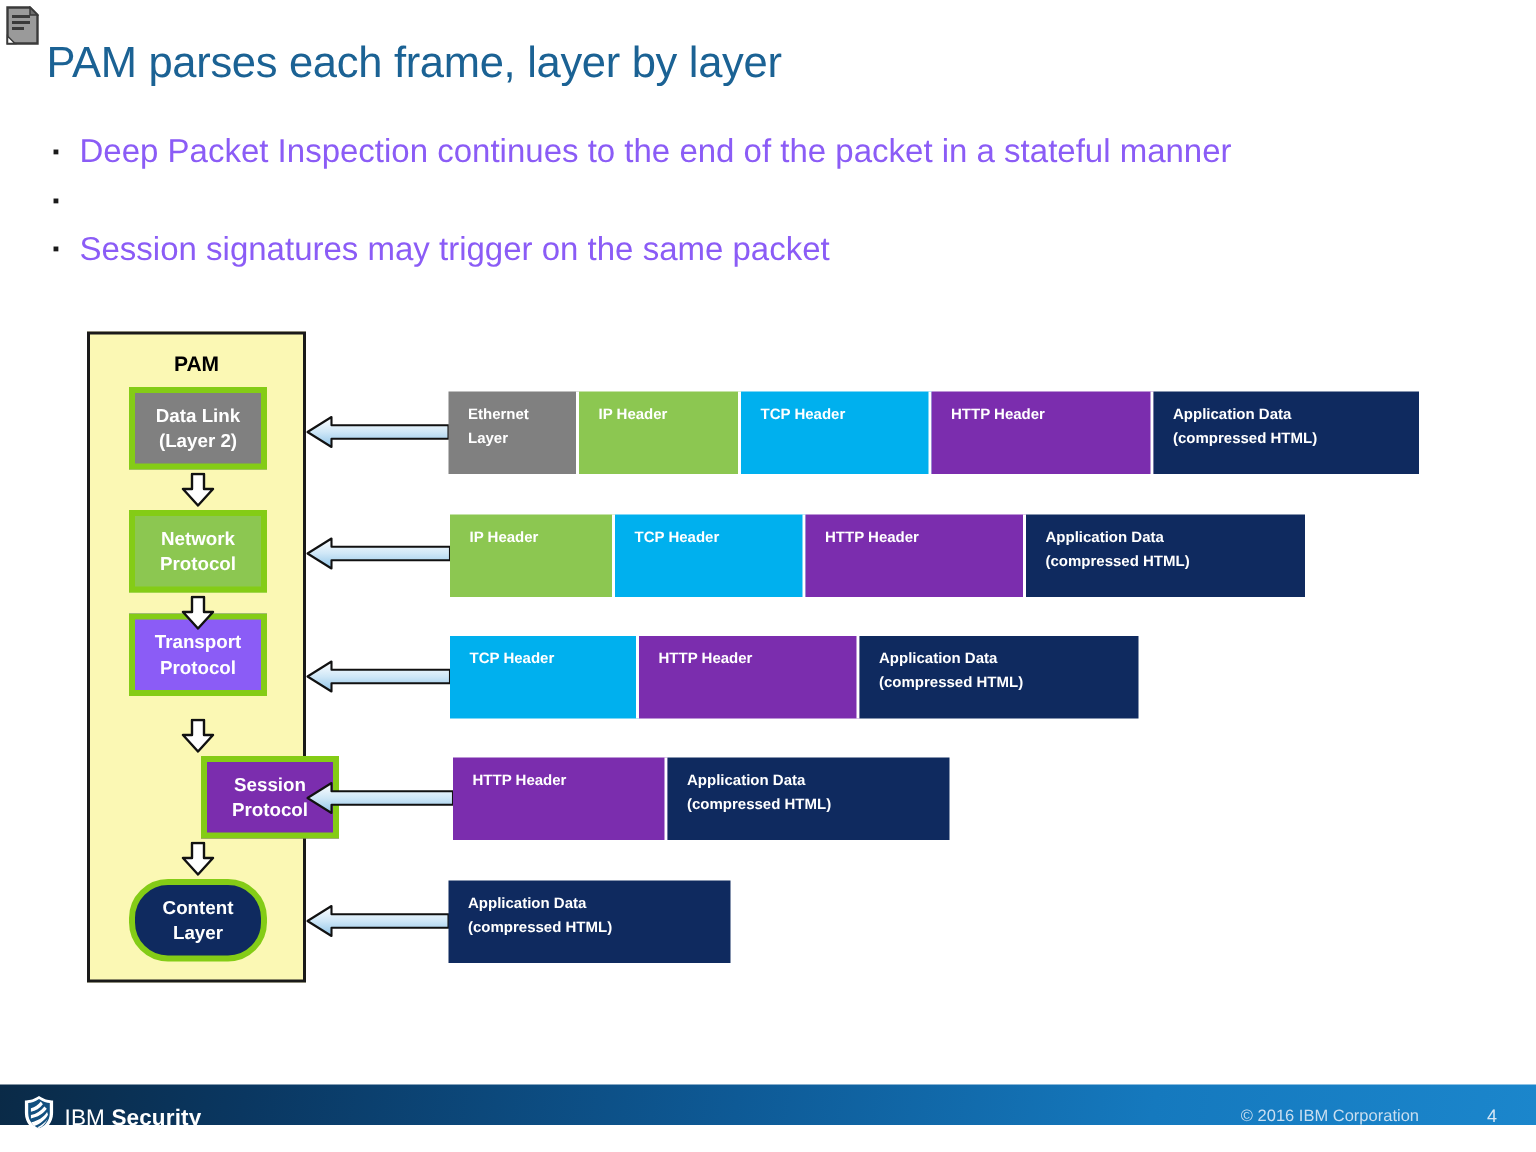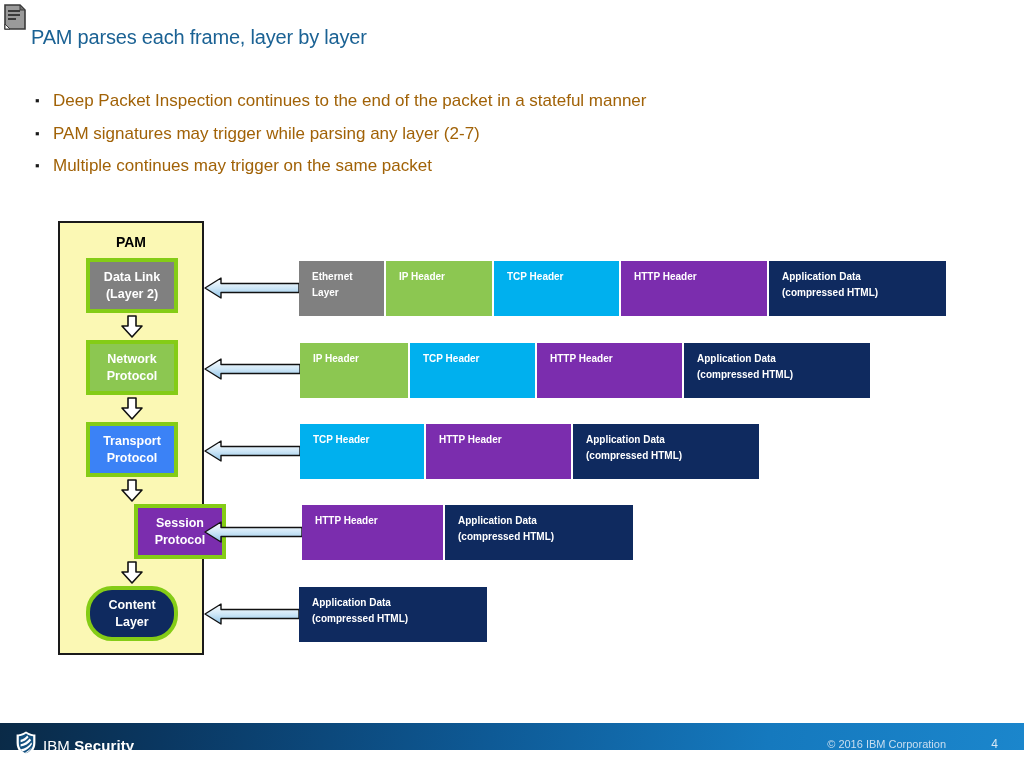--- a/index.html
+++ b/index.html
@@ -23,21 +23,21 @@
     top: 4px;
     width: 22px;
     height: 26px;
   }
 
   
   .slide-title {
     position: absolute;
     left: 31px;
     top: 26px;
-    font-size: 20px;
+    font-size: 29px;
     color: #1B6294;
     letter-spacing: -0.2px;
     white-space: nowrap;
   }
 
   
   .bullets {
     position: absolute;
     left: 31px;
     top: 90px;
@@ -51,22 +51,22 @@
   .bullet-mark {
     width: 22px;
     flex: 0 0 22px;
     color: #1a1a1a;
     font-size: 13px;
     line-height: 22px;
     padding-left: 4px;
     box-sizing: border-box;
   }
   .bullet-text {
-    font-size: 17px;
-    color: #a16207;
+    font-size: 22px;
+    color: #8b5cf6;
     line-height: 22px;
   }
 
   
   .pam-box {
     position: absolute;
     left: 58px;
     top: 221px;
     width: 146px;
     height: 434px;
@@ -187,40 +187,39 @@
 
 <div class="slide-title">PAM parses each frame, layer by layer</div>
 
 <div class="bullets">
   <div class="bullet-row">
     <span class="bullet-mark">▪</span>
     <span class="bullet-text">Deep Packet Inspection continues to the end of the packet in a stateful manner</span>
   </div>
   <div class="bullet-row">
     <span class="bullet-mark">▪</span>
-    <span class="bullet-text">PAM signatures may trigger while parsing any layer (2-7)</span>
   </div>
   <div class="bullet-row">
     <span class="bullet-mark">▪</span>
-    <span class="bullet-text">Multiple continues may trigger on the same packet</span>
+    <span class="bullet-text">Session signatures may trigger on the same packet</span>
   </div>
 </div>
 
 <div class="pam-box">
   <div class="pam-title">PAM</div>
   <div id="pam-layers">
       <div class="layer-box" style="top: 35px; background: rgb(128, 128, 128);">
         <div>Data Link</div>
         <div>(Layer 2)</div>
       </div>
       <div class="layer-box" style="top: 117px; background: rgb(140, 199, 81);">
         <div>Network</div>
         <div>Protocol</div>
       </div>
-      <div class="layer-box" style="top: 199px; background: #3b82f6;">
+      <div class="layer-box" style="top: 186px; background: #8b5cf6;">
         <div>Transport</div>
         <div>Protocol</div>
       </div>
       <div class="layer-box" style="top: 281px; background: rgb(123, 45, 174); margin-left: 48px;">
         <div>Session</div>
         <div>Protocol</div>
       </div>
       <div class="layer-box" style="top: 363px; background: rgb(15, 42, 95); border-radius: 26px;">
         <div>Content</div>
         <div>Layer</div>

